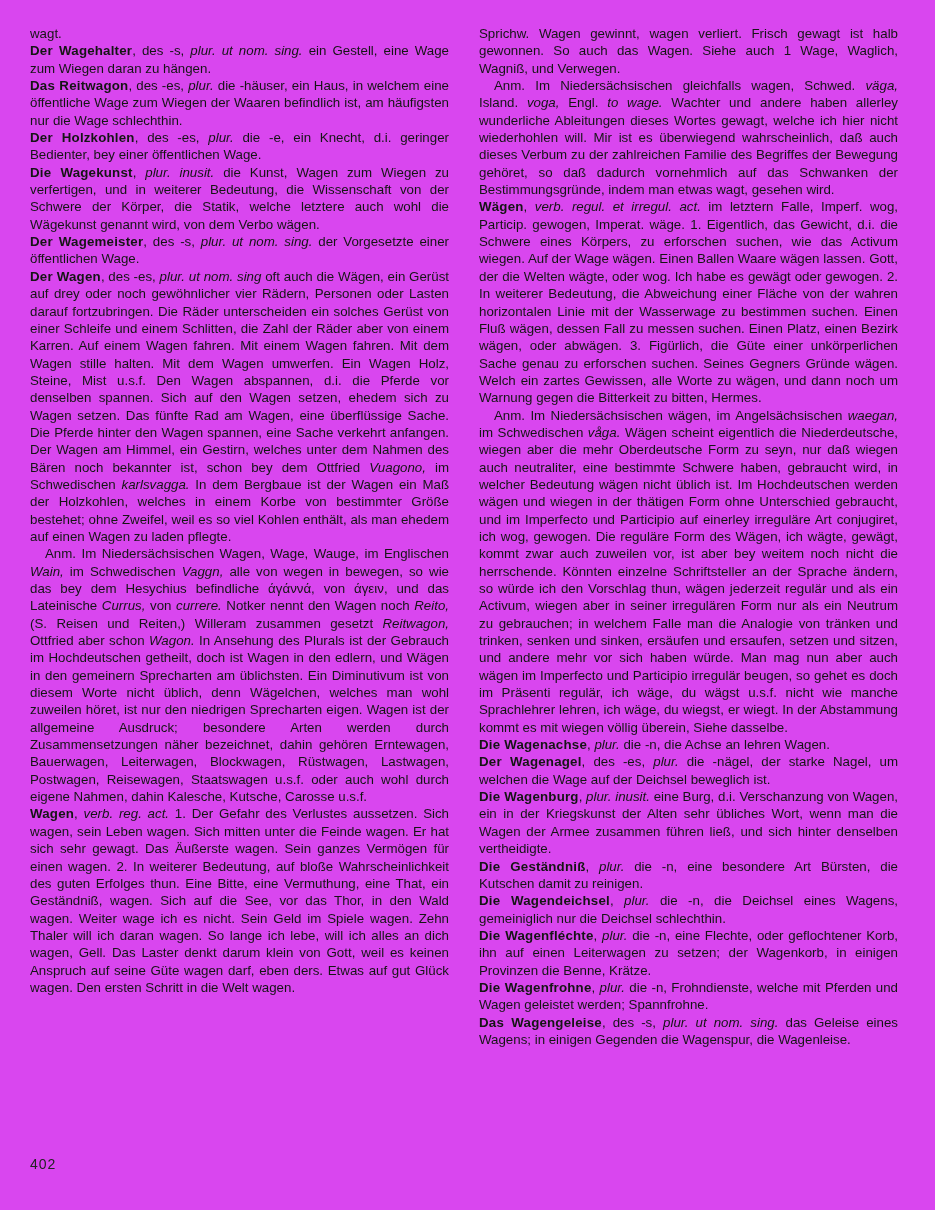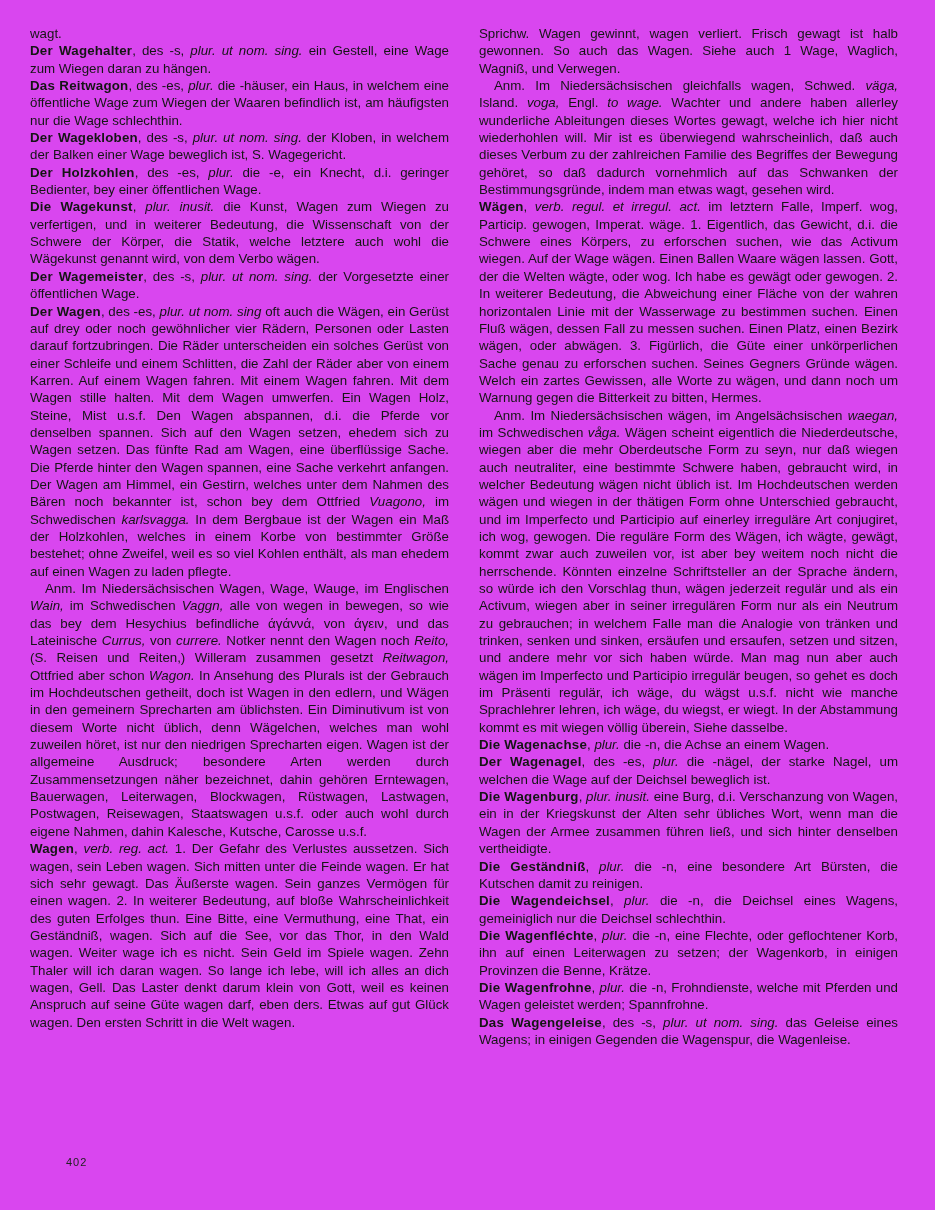--- a/index.html
+++ b/index.html
@@ -42,49 +42,47 @@
     font-weight: 700;
     letter-spacing: 0.2px;
   }
   .col p i {
     font-style: italic;
   }
   .footer {
     position: absolute;
     left: 30px;
     top: 1156px;
-    font-size: 11px;
+    font-size: 14px;
     letter-spacing: 1px;
     color: #222222;
-    margin-left: 36px;
   }
 </style>
 </head>
 <body>
 
 <div class="page">
   <div class="columns">
     <div class="col">
         <p class="cont"><span>wagt.</span></p>
         <p class="entry"><b>Der Wagehalter</b><span>, des -s, </span><i>plur. ut nom. sing.</i><span> ein Gestell, eine Wage zum Wiegen daran zu hängen.</span></p>
         <p class="entry"><b>Das Reitwagon</b><span>, des -es, </span><i>plur.</i><span> die -häuser, ein Haus, in welchem eine öffentliche Wage zum Wiegen der Waaren befindlich ist, am häufigsten nur die Wage schlechthin.</span></p>
-        <p class="entry"><b>Der Wagekloben</b><span>, des -s, </span><i>plur. ut nom. sing.</i><span> der Kloben, in welchem der Balken einer Wage beweglich ist, S. Wagegericht.</span></p>
         <p class="entry"><b>Der Holzkohlen</b><span>, des -es, </span><i>plur.</i><span> die -e, ein Knecht, d.i. geringer Bedienter, bey einer öffentlichen Wage.</span></p>
         <p class="entry"><b>Die Wagekunst</b><span>, </span><i>plur. inusit.</i><span> die Kunst, Wagen zum Wiegen zu verfertigen, und in weiterer Bedeutung, die Wissenschaft von der Schwere der Körper, die Statik, welche letztere auch wohl die Wägekunst genannt wird, von dem Verbo wägen.</span></p>
         <p class="entry"><b>Der Wagemeister</b><span>, des -s, </span><i>plur. ut nom. sing.</i><span> der Vorgesetzte einer öffentlichen Wage.</span></p>
         <p class="entry"><b>Der Wagen</b><span>, des -es, </span><i>plur. ut nom. sing</i><span> oft auch die Wägen, ein Gerüst auf drey oder noch gewöhnlicher vier Rädern, Personen oder Lasten darauf fortzubringen. Die Räder unterscheiden ein solches Gerüst von einer Schleife und einem Schlitten, die Zahl der Räder aber von einem Karren. Auf einem Wagen fahren. Mit einem Wagen fahren. Mit dem Wagen stille halten. Mit dem Wagen umwerfen. Ein Wagen Holz, Steine, Mist u.s.f. Den Wagen abspannen, d.i. die Pferde vor denselben spannen. Sich auf den Wagen setzen, ehedem sich zu Wagen setzen. Das fünfte Rad am Wagen, eine überflüssige Sache. Die Pferde hinter den Wagen spannen, eine Sache verkehrt anfangen. Der Wagen am Himmel, ein Gestirn, welches unter dem Nahmen des Bären noch bekannter ist, schon bey dem Ottfried </span><i>Vuagono,</i><span> im Schwedischen </span><i>karlsvagga.</i><span> In dem Bergbaue ist der Wagen ein Maß der Holzkohlen, welches in einem Korbe von bestimmter Größe bestehet; ohne Zweifel, weil es so viel Kohlen enthält, als man ehedem auf einen Wagen zu laden pflegte.</span></p>
         <p class="anm"><span>Anm. Im Niedersächsischen Wagen, Wage, Wauge, im Englischen </span><i>Wain,</i><span> im Schwedischen </span><i>Vaggn,</i><span> alle von wegen in bewegen, so wie das bey dem Hesychius befindliche άγάννά, von άγειν, und das Lateinische </span><i>Currus,</i><span> von </span><i>currere.</i><span> Notker nennt den Wagen noch </span><i>Reito,</i><span> (S. Reisen und Reiten,) Willeram zusammen gesetzt </span><i>Reitwagon,</i><span> Ottfried aber schon </span><i>Wagon.</i><span> In Ansehung des Plurals ist der Gebrauch im Hochdeutschen getheilt, doch ist Wagen in den edlern, und Wägen in den gemeinern Sprecharten am üblichsten. Ein Diminutivum ist von diesem Worte nicht üblich, denn Wägelchen, welches man wohl zuweilen höret, ist nur den niedrigen Sprecharten eigen. Wagen ist der allgemeine Ausdruck; besondere Arten werden durch Zusammensetzungen näher bezeichnet, dahin gehören Erntewagen, Bauerwagen, Leiterwagen, Blockwagen, Rüstwagen, Lastwagen, Postwagen, Reisewagen, Staatswagen u.s.f. oder auch wohl durch eigene Nahmen, dahin Kalesche, Kutsche, Carosse u.s.f.</span></p>
         <p class="entry"><b>Wagen</b><span>, </span><i>verb. reg. act.</i><span> 1. Der Gefahr des Verlustes aussetzen. Sich wagen, sein Leben wagen. Sich mitten unter die Feinde wagen. Er hat sich sehr gewagt. Das Äußerste wagen. Sein ganzes Vermögen für einen wagen. 2. In weiterer Bedeutung, auf bloße Wahrscheinlichkeit des guten Erfolges thun. Eine Bitte, eine Vermuthung, eine That, ein Geständniß, wagen. Sich auf die See, vor das Thor, in den Wald wagen. Weiter wage ich es nicht. Sein Geld im Spiele wagen. Zehn Thaler will ich daran wagen. So lange ich lebe, will ich alles an dich wagen, Gell. Das Laster denkt darum klein von Gott, weil es keinen Anspruch auf seine Güte wagen darf, eben ders. Etwas auf gut Glück wagen. Den ersten Schritt in die Welt wagen.</span></p>
       </div>
     <div class="col">
         <p class="cont"><span>Sprichw. Wagen gewinnt, wagen verliert. Frisch gewagt ist halb gewonnen. So auch das Wagen. Siehe auch 1 Wage, Waglich, Wagniß, und Verwegen.</span></p>
         <p class="anm"><span>Anm. Im Niedersächsischen gleichfalls wagen, Schwed. </span><i>väga,</i><span> Island. </span><i>voga,</i><span> Engl. </span><i>to wage.</i><span> Wachter und andere haben allerley wunderliche Ableitungen dieses Wortes gewagt, welche ich hier nicht wiederhohlen will. Mir ist es überwiegend wahrscheinlich, daß auch dieses Verbum zu der zahlreichen Familie des Begriffes der Bewegung gehöret, so daß dadurch vornehmlich auf das Schwanken der Bestimmungsgründe, indem man etwas wagt, gesehen wird.</span></p>
         <p class="entry"><b>Wägen</b><span>, </span><i>verb. regul. et irregul. act.</i><span> im letztern Falle, Imperf. wog, Particip. gewogen, Imperat. wäge. 1. Eigentlich, das Gewicht, d.i. die Schwere eines Körpers, zu erforschen suchen, wie das Activum wiegen. Auf der Wage wägen. Einen Ballen Waare wägen lassen. Gott, der die Welten wägte, oder wog. Ich habe es gewägt oder gewogen. 2. In weiterer Bedeutung, die Abweichung einer Fläche von der wahren horizontalen Linie mit der Wasserwage zu bestimmen suchen. Einen Fluß wägen, dessen Fall zu messen suchen. Einen Platz, einen Bezirk wägen, oder abwägen. 3. Figürlich, die Güte einer unkörperlichen Sache genau zu erforschen suchen. Seines Gegners Gründe wägen. Welch ein zartes Gewissen, alle Worte zu wägen, und dann noch um Warnung gegen die Bitterkeit zu bitten, Hermes.</span></p>
         <p class="anm"><span>Anm. Im Niedersächsischen wägen, im Angelsächsischen </span><i>waegan,</i><span> im Schwedischen </span><i>våga.</i><span> Wägen scheint eigentlich die Niederdeutsche, wiegen aber die mehr Oberdeutsche Form zu seyn, nur daß wiegen auch neutraliter, eine bestimmte Schwere haben, gebraucht wird, in welcher Bedeutung wägen nicht üblich ist. Im Hochdeutschen werden wägen und wiegen in der thätigen Form ohne Unterschied gebraucht, und im Imperfecto und Participio auf einerley irreguläre Art conjugiret, ich wog, gewogen. Die reguläre Form des Wägen, ich wägte, gewägt, kommt zwar auch zuweilen vor, ist aber bey weitem noch nicht die herrschende. Könnten einzelne Schriftsteller an der Sprache ändern, so würde ich den Vorschlag thun, wägen jederzeit regulär und als ein Activum, wiegen aber in seiner irregulären Form nur als ein Neutrum zu gebrauchen; in welchem Falle man die Analogie von tränken und trinken, senken und sinken, ersäufen und ersaufen, setzen und sitzen, und andere mehr vor sich haben würde. Man mag nun aber auch wägen im Imperfecto und Participio irregulär beugen, so gehet es doch im Präsenti regulär, ich wäge, du wägst u.s.f. nicht wie manche Sprachlehrer lehren, ich wäge, du wiegst, er wiegt. In der Abstammung kommt es mit wiegen völlig überein, Siehe dasselbe.</span></p>
-        <p class="entry"><b>Die Wagenachse</b><span>, </span><i>plur.</i><span> die -n, die Achse an einem Wagen.</span></p>
+        <p class="entry"><b>Die Wagenachse</b><span>, </span><i>plur.</i><span> die -n, die Achse an lehren Wagen.</span></p>
         <p class="entry"><b>Der Wagenagel</b><span>, des -es, </span><i>plur.</i><span> die -nägel, der starke Nagel, um welchen die Wage auf der Deichsel beweglich ist.</span></p>
         <p class="entry"><b>Die Wagenburg</b><span>, </span><i>plur. inusit.</i><span> eine Burg, d.i. Verschanzung von Wagen, ein in der Kriegskunst der Alten sehr übliches Wort, wenn man die Wagen der Armee zusammen führen ließ, und sich hinter denselben vertheidigte.</span></p>
         <p class="entry"><b>Die Geständniß</b><span>, </span><i>plur.</i><span> die -n, eine besondere Art Bürsten, die Kutschen damit zu reinigen.</span></p>
         <p class="entry"><b>Die Wagendeichsel</b><span>, </span><i>plur.</i><span> die -n, die Deichsel eines Wagens, gemeiniglich nur die Deichsel schlechthin.</span></p>
         <p class="entry"><b>Die Wagenfléchte</b><span>, </span><i>plur.</i><span> die -n, eine Flechte, oder geflochtener Korb, ihn auf einen Leiterwagen zu setzen; der Wagenkorb, in einigen Provinzen die Benne, Krätze.</span></p>
         <p class="entry"><b>Die Wagenfrohne</b><span>, </span><i>plur.</i><span> die -n, Frohndienste, welche mit Pferden und Wagen geleistet werden; Spannfrohne.</span></p>
         <p class="entry"><b>Das Wagengeleise</b><span>, des -s, </span><i>plur. ut nom. sing.</i><span> das Geleise eines Wagens; in einigen Gegenden die Wagenspur, die Wagenleise.</span></p>
       </div>
   </div>
   <div class="footer">402</div>

